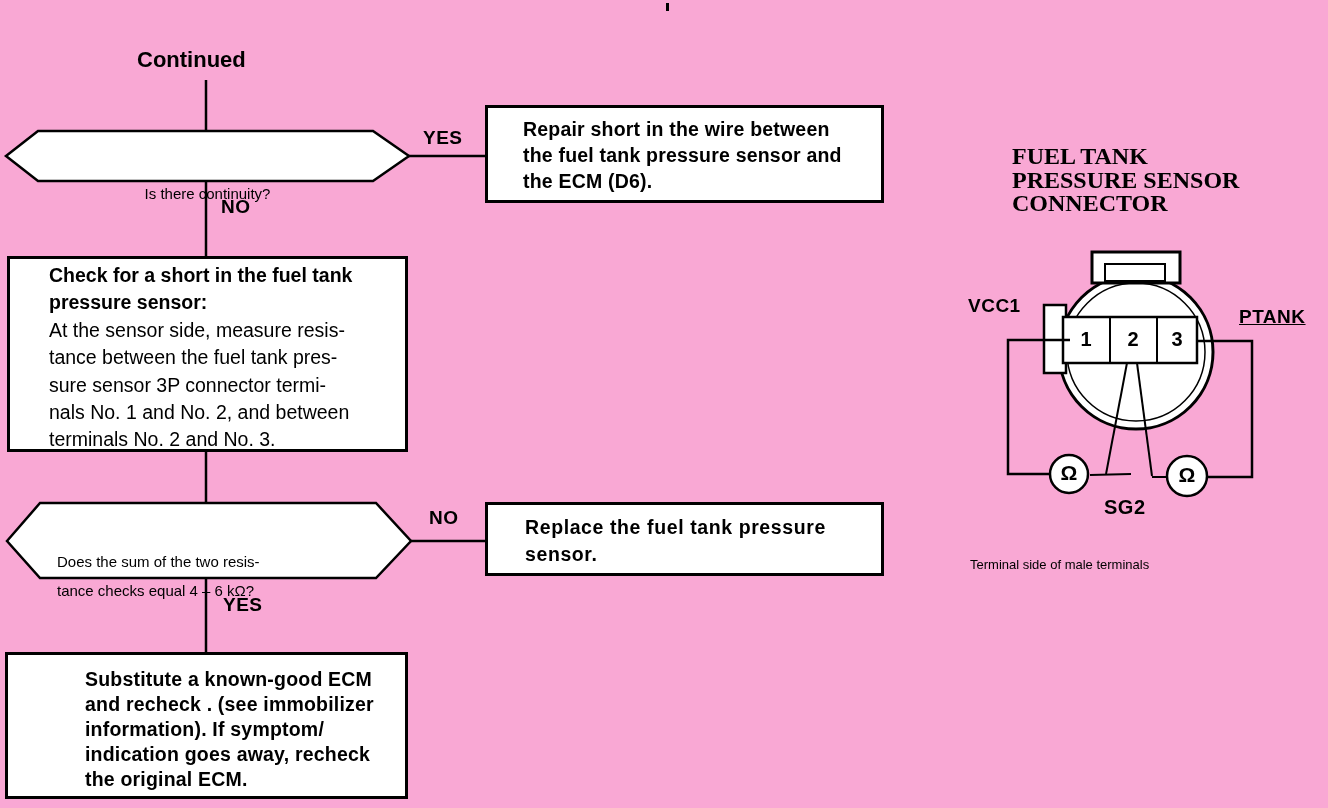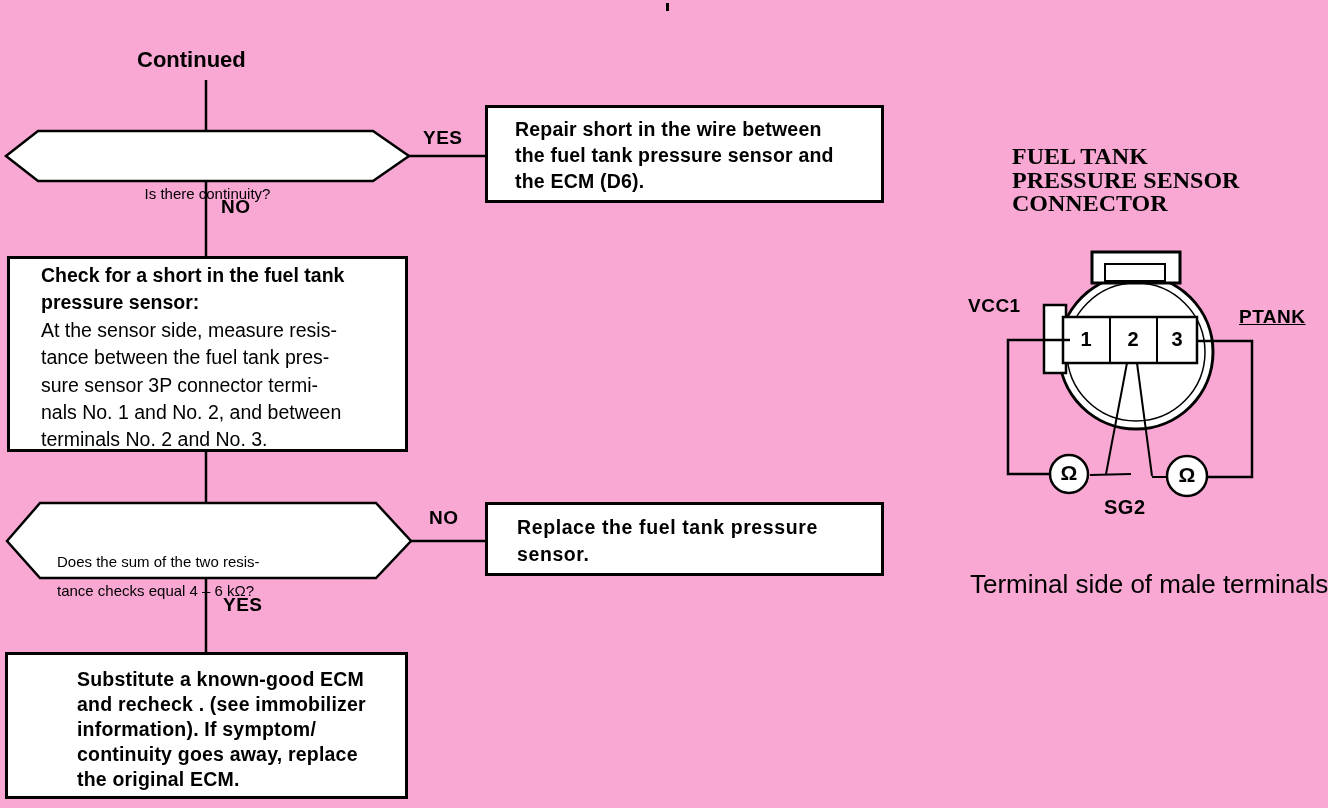--- a/index.html
+++ b/index.html
@@ -8,21 +8,21 @@
     font-family:"Liberation Sans","DejaVu Sans",sans-serif; color:#000;
     overflow:hidden;
   }
   svg.lines { position:absolute; left:0; top:0; }
   .t { position:absolute; white-space:nowrap; color:#000; }
   .bold { font-weight:bold; }
   .label { font-size:19px; font-weight:bold; letter-spacing:0.5px; }
   .box {
     position:absolute; background:#fff; border:3px solid #000; box-sizing:border-box;
   }
-  .box-text { font-size:19.5px; }
+  .box-text { font-size:19.5px;margin-left:8px; }
   .box-text div { white-space:nowrap; }
   .hex-text { font-size:15px;margin-top:40px; }
   .title-lines div, .box-text div { line-height:inherit; }
   .artifact { position:absolute; background:#000; }
 </style>
 </head>
 <body>
 
 <div class="page">
 
@@ -98,21 +98,21 @@
       <div>Replace the fuel tank pressure</div>
       <div>sensor.</div>
     </div>
   </div>
 
   <div class="box" style="left:5px;top:652px;width:403px;height:147px;padding-left:36px;">
     <div class="box-text bold" style="padding:12px 0 0 33px;line-height:25px;letter-spacing:0.2px;">
       <div>Substitute a known-good ECM</div>
       <div>and recheck . (see immobilizer</div>
       <div>information). If symptom/</div>
-      <div>continuity goes away, replace</div>
+      <div>indication goes away, recheck</div>
       <div>the original ECM.</div>
     </div>
   </div>
 
   <div class="t bold" style="left:1012px;top:145px;font-size:24px;line-height:23.5px;white-space:nowrap;font-family:Liberation Serif, serif;">
     <div>FUEL TANK</div>
     <div>PRESSURE SENSOR</div>
     <div>CONNECTOR</div>
   </div>
 
@@ -121,15 +121,15 @@
 
   <div class="t bold" style="left:1076px;top:328px;width:20px;text-align:center;font-size:20px;">1</div>
   <div class="t bold" style="left:1123px;top:328px;width:20px;text-align:center;font-size:20px;">2</div>
   <div class="t bold" style="left:1167px;top:328px;width:20px;text-align:center;font-size:20px;">3</div>
 
   <div class="t bold" style="left:1050px;top:461px;width:38px;text-align:center;font-size:21px;">Ω</div>
   <div class="t bold" style="left:1168px;top:463px;width:38px;text-align:center;font-size:21px;">Ω</div>
 
   <div class="t label" style="left:1104px;top:496px;font-size:20px;">SG2</div>
 
-  <div class="t" style="left:970px;top:569px;font-size:26px;">Terminal side of male terminals</div>
+  <div class="t" style="left:970px;top:557px;font-size:13px;">Terminal side of male terminals</div>
 
 </div>
 
 </body></html>

